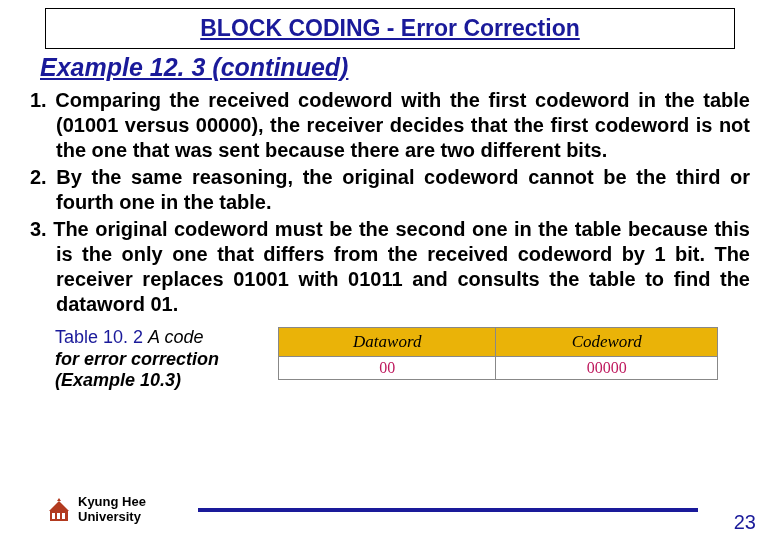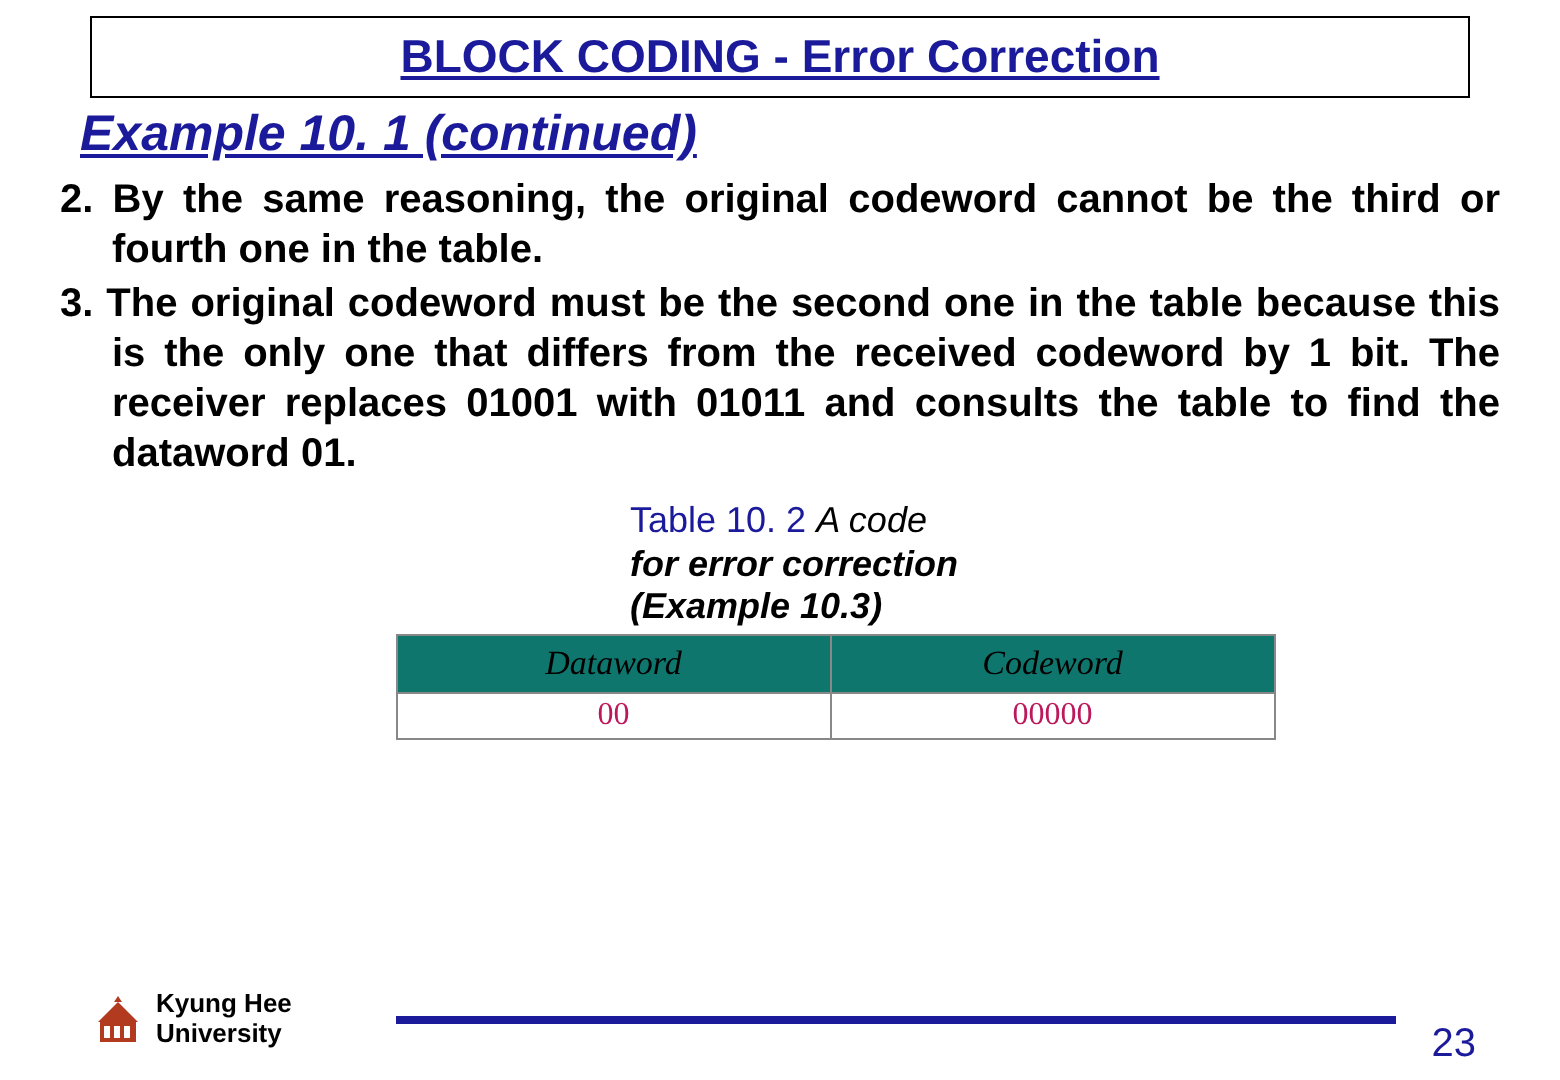--- a/index.html
+++ b/index.html
@@ -41,23 +41,22 @@
     text-align: justify;
   }
   .olblock {
     padding-left: 26px;
     text-indent: -26px;
     margin-bottom: 2px;
   }
   .caption-row {
     margin: 10px 0 0 55px;
     display: flex;
-    align-items: center;
-    gap: 2px;
-    flex-direction: column;
+    align-items: flex-start;
+    gap: 18px;
   }
   .caption-text {
     width: 205px;
     font-size: 18px;
     line-height: 1.2;
   }
   .caption-text .tnum {
     color: #1a1a9a;
     font-weight: normal;
   }
@@ -69,21 +68,21 @@
     font-style: italic;
     display: block;
   }
   .code-table {
     border-collapse: collapse;
     width: 440px;
     background: #fff;
     font-family: "Times New Roman", serif;
   }
   .code-table th {
-    background: #0f766e;
+    background: #eab308;
     border: 1px solid #888;
     font-size: 17px;
     font-style: italic;
     font-weight: normal;
     padding: 4px 16px;
     color: #000;
   }
   .code-table td {
     border: 1px solid #888;
     font-size: 16px;
@@ -112,34 +111,35 @@
   .footer-rule {
     position: absolute;
     left: 198px;
     bottom: 28px;
     width: 500px;
     height: 4px;
     background: #1a1a9a;
   }
   .pagenum {
     position: absolute;
-    right: 42px;
+    right: 24px;
     bottom: 6px;
     font-size: 20px;
     color: #1a1a9a;
   }
 </style>
 </head>
 <body>
 
 <div class="title-bar">BLOCK CODING - Error Correction</div>
 
-<div class="subtitle">Example 10. 1 (continued)</div>
+<div class="subtitle">Example 12. 3 (continued)</div>
 
 <div class="body-text">
+  <div class="olnum olblock">1. Comparing the received codeword with the first codeword in the table (01001 versus 00000), the receiver decides that the first codeword is not the one that was sent because there are two different bits.</div>
   <div class="olnum olblock">2. By the same reasoning, the original codeword cannot be the third or fourth one in the table.</div>
   <div class="olnum olblock">3. The original codeword must be the second one in the table because this is the only one that differs from the received codeword by 1 bit. The receiver replaces 01001 with 01011 and consults the table to find the dataword  01.</div>
 </div>
 
 <div class="caption-row">
   <div class="caption-text">
     <span class="tnum">Table 10. 2</span>
     <span class="tdesc">A code</span>
     <span class="tsub">for error correction (Example 10.3)</span>
   </div>

